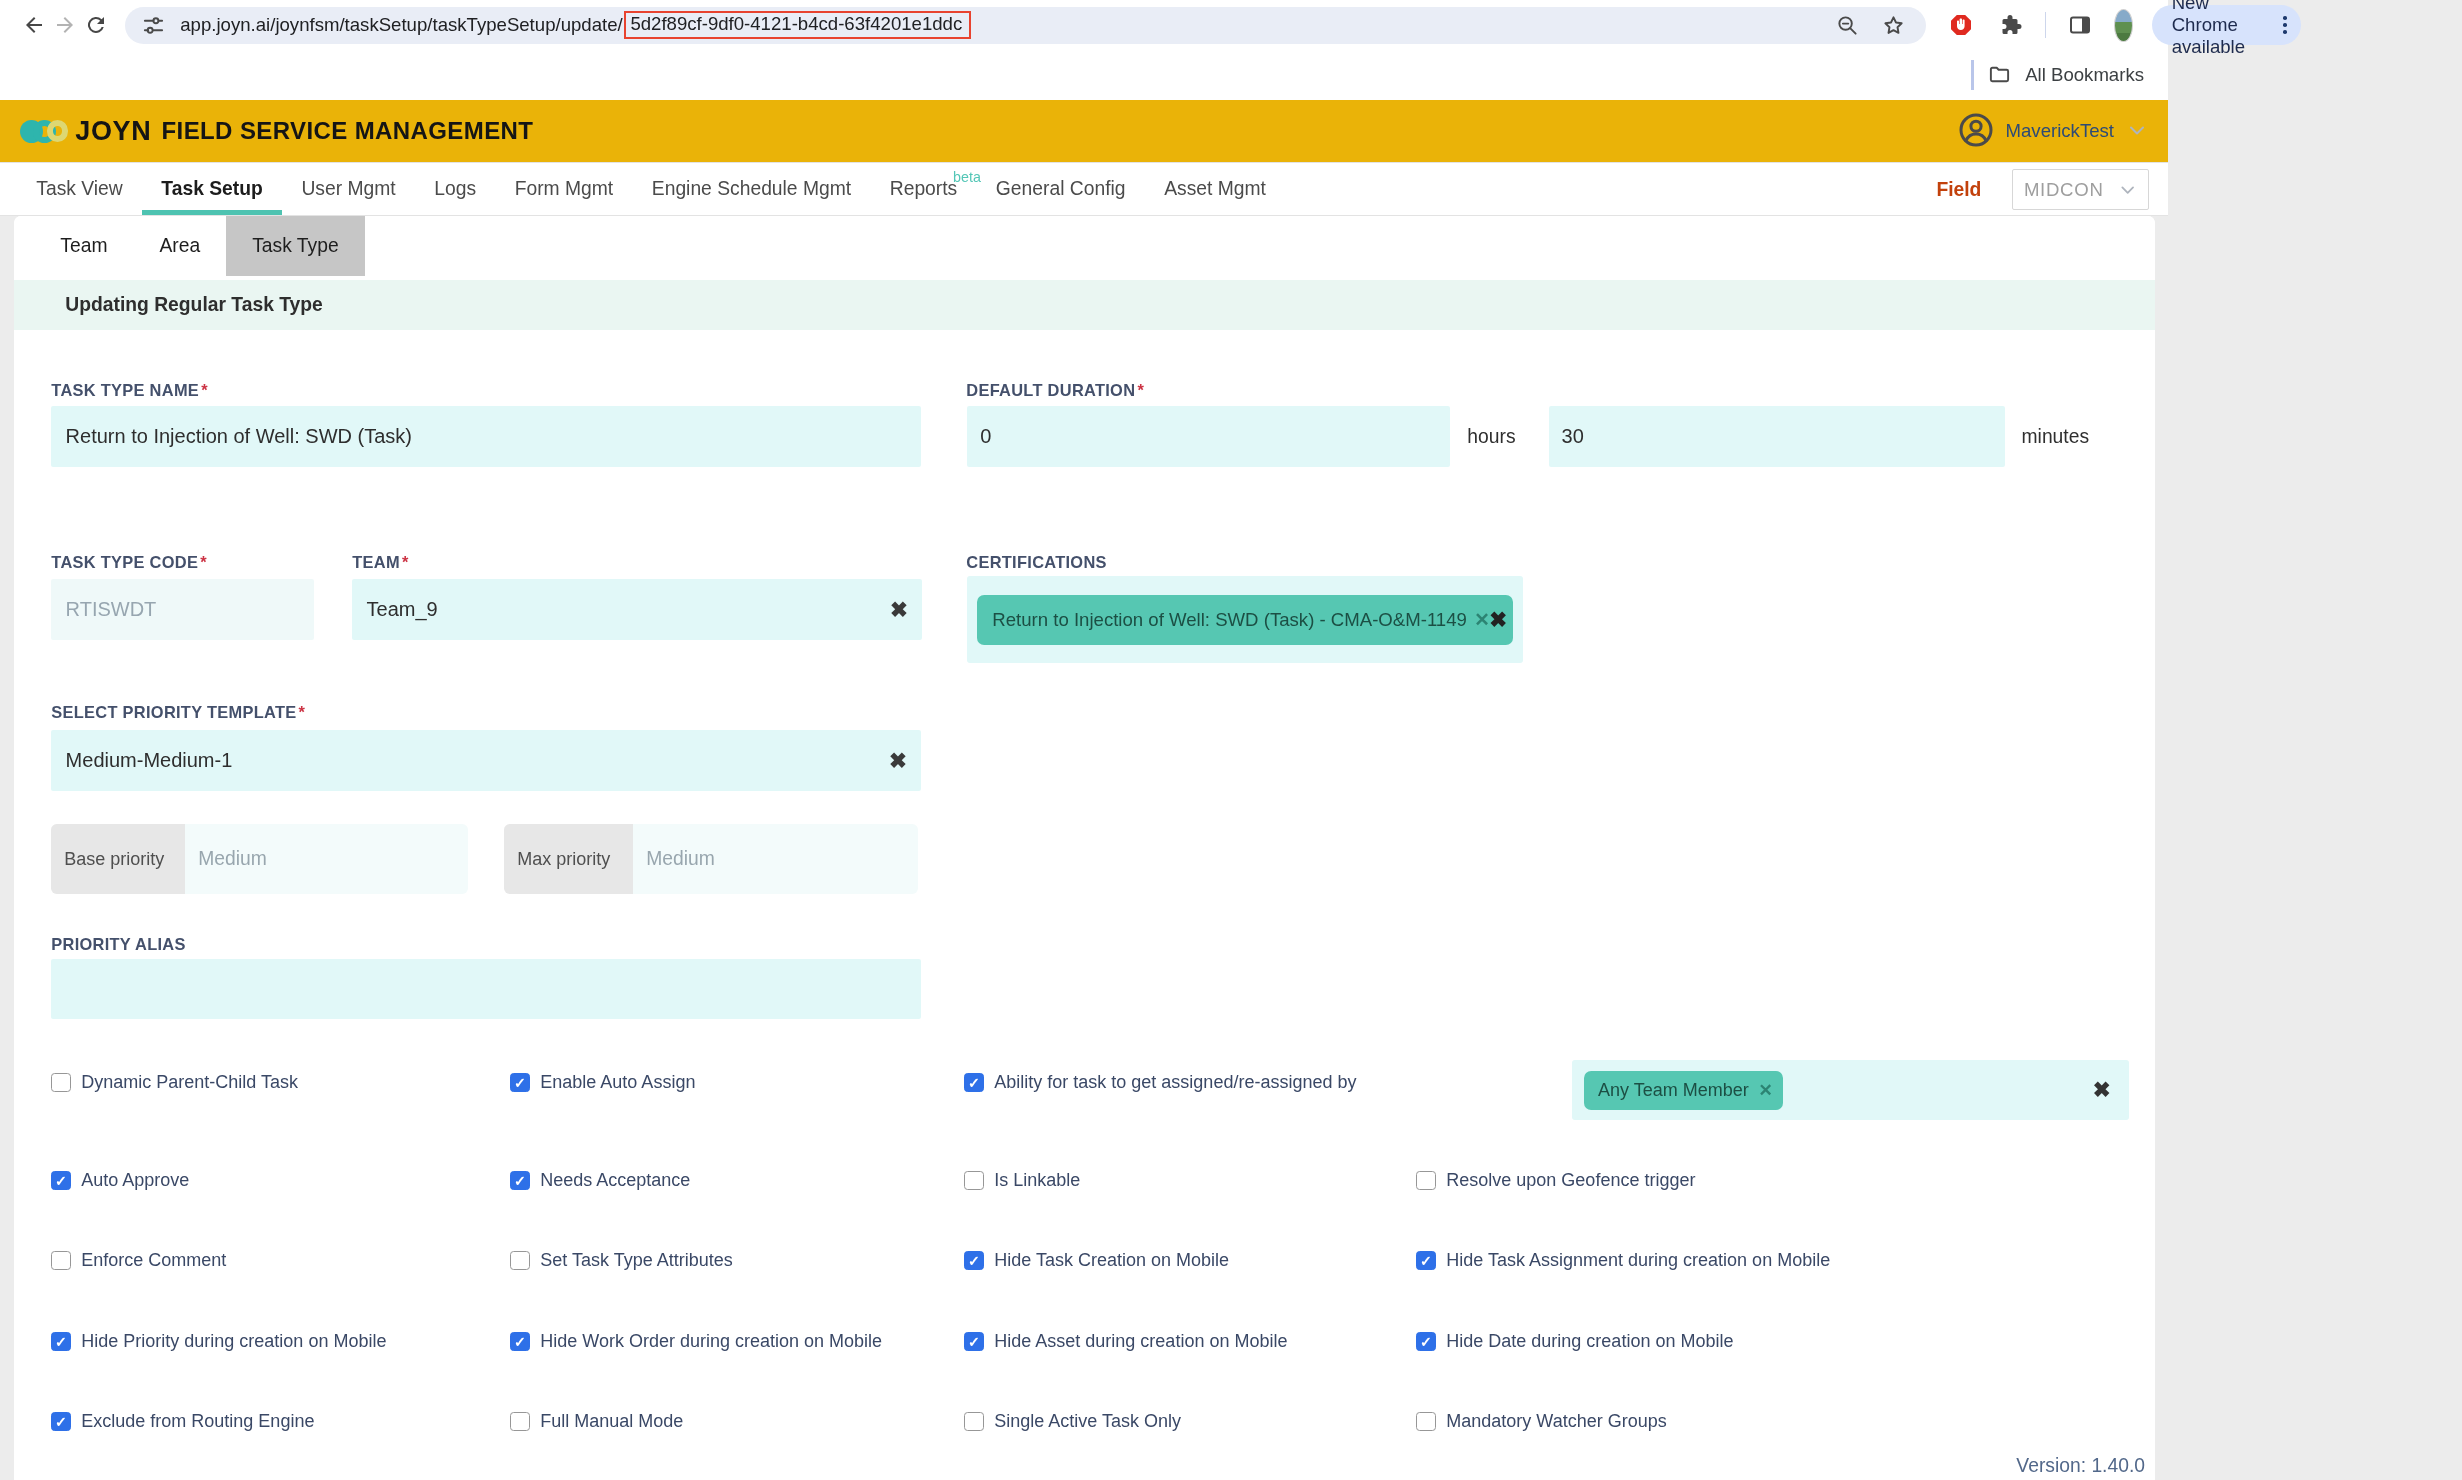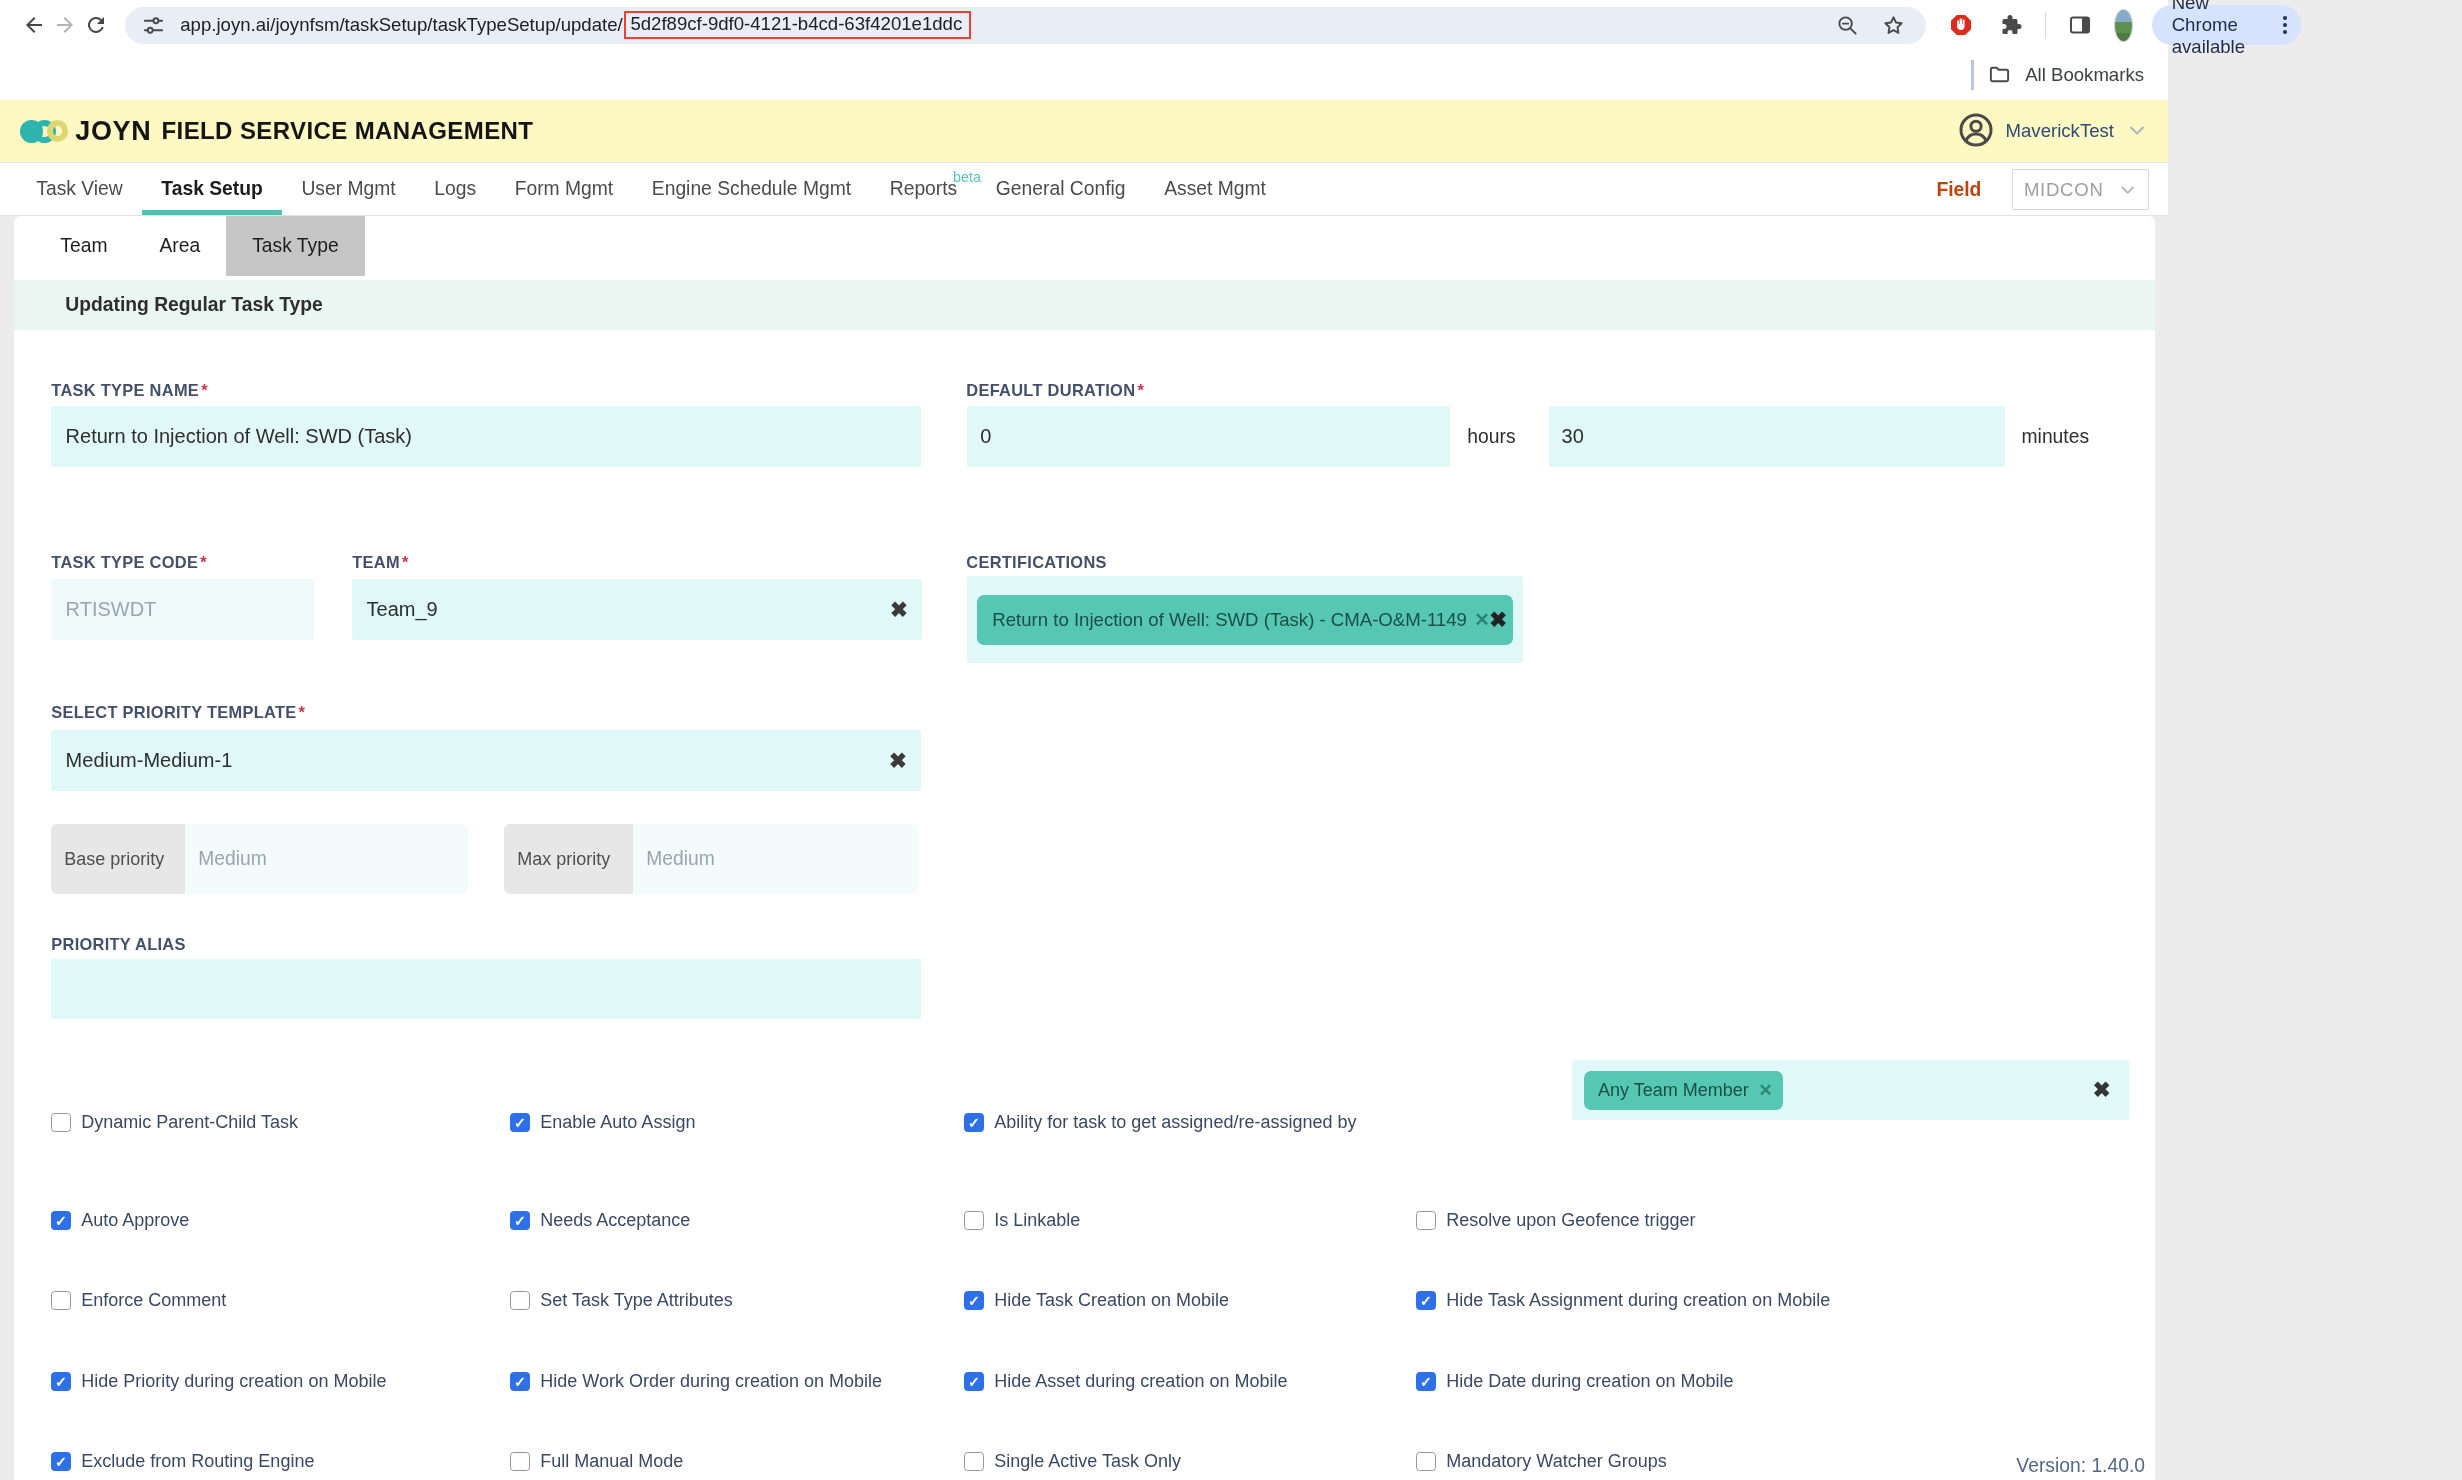--- a/index.html
+++ b/index.html
@@ -23,21 +23,21 @@
   .chrome-update span.txt { font-size:18.6px; color:#1e2b4e; font-weight:500; }
   .kebab { width:24px; display:flex; flex-direction:column; align-items:center; gap:3.6px; margin-left:7.1px; }
   .kebab i { width:3.6px; height:3.6px; border-radius:50%; background:#1e3a6e; }
 
   
   .bookmarks-bar { height:50px; background:#ffffff; display:flex; align-items:center; justify-content:flex-end; padding-right:24px; gap:14.3px; }
   .bm-text { font-size:18.6px; color:#3c4043; }
   .bm-ico svg { width:23px; height:23px; }
 
   
-  .app-header { height:63px; background:#fef9c3; border-bottom:0.7px solid #e3e3e3; display:flex; align-items:center; padding:0 18.6px 0 20px; }
+  .app-header { height:63px; background:#eab308; border-bottom:0.7px solid #e3e3e3; display:flex; align-items:center; padding:0 18.6px 0 20px; }
   .logo { display:flex; align-items:center; }
   .logo .c { border-radius:50%; }
   .c1 { width:23px; height:23px; background:#2eb5ad; }
   .c2 { width:23px; height:23px; border:6.4px solid #2eb5ad; margin-left:-10px; }
   .c3 { width:21.4px; height:21.4px; border:6.4px solid #ddd773; margin-left:-9.3px; }
   .brand { font-size:27px; font-weight:800; color:#151515; letter-spacing:0.7px; margin-left:7.1px; }
   .product { font-size:24px; font-weight:800; color:#151515; letter-spacing:0.4px; margin-left:10px; }
   .hdr-right { margin-left:auto; display:flex; align-items:center; gap:11.4px; }
   .user-ico svg { width:36px; height:36px; }
   .user-name { font-size:18.6px; color:#2d4b76; font-weight:500; }
@@ -77,21 +77,21 @@
 
   .chipfield { position:absolute; background:#e1f8f8; border-radius:2.9px; display:flex; align-items:center; }
   .chip { background:#56c7b2; border-radius:7.1px; display:flex; align-items:center; font-size:18.6px; color:#1c4f44; position:relative; font-weight:500; }
   .chip .x { color:#2c8473; font-weight:700; cursor:pointer; }
   .chipfield .clear { position:absolute; right:18.6px; font-size:21.4px; color:#333; font-weight:700; cursor:pointer; }
 
   .pgroup { position:absolute; height:70px; display:flex; border-radius:5.7px; overflow:hidden; }
   .pgroup .pfx { background:#e7e7e7; display:flex; align-items:center; padding:0 13px; font-size:18px; color:#4f4f4f; }
   .pgroup .pval { background:#f3fbfb; display:flex; align-items:center; padding:0 13px; font-size:19.3px; color:#98a6ae; }
 
-  .cbrow { position:absolute; left:37px; right:38px; display:grid; grid-template-columns:459px 454px 452px auto; align-items:center;margin-top:40px; }
+  .cbrow { position:absolute; left:37px; right:38px; display:grid; grid-template-columns:459px 454px 452px auto; align-items:center; }
   .cb { display:flex; align-items:center; gap:10.7px; cursor:pointer; }
   .cb .box { width:19.3px; height:19.3px; border:1.4px solid #979797; border-radius:3.6px; background:#fff; color:transparent; display:flex; align-items:center; justify-content:center; font-size:14.3px; font-weight:700; flex:0 0 auto; }
   .cb.on .box { background:#2e70e8; border-color:#2e70e8; color:#ffffff; }
   .cb-label { font-size:18px; color:#3a4866; font-weight:500; }
 
   .version { position:absolute; right:10px; bottom:4.3px; font-size:19.3px; color:#52688a; }
 
   svg .st { fill:none; stroke:#4a4a4a; stroke-width:2; stroke-linecap:round; stroke-linejoin:round; }
   svg .st-lt { fill:none; stroke:#aeb4bd; stroke-width:2; stroke-linecap:round; stroke-linejoin:round; }
 </style>

